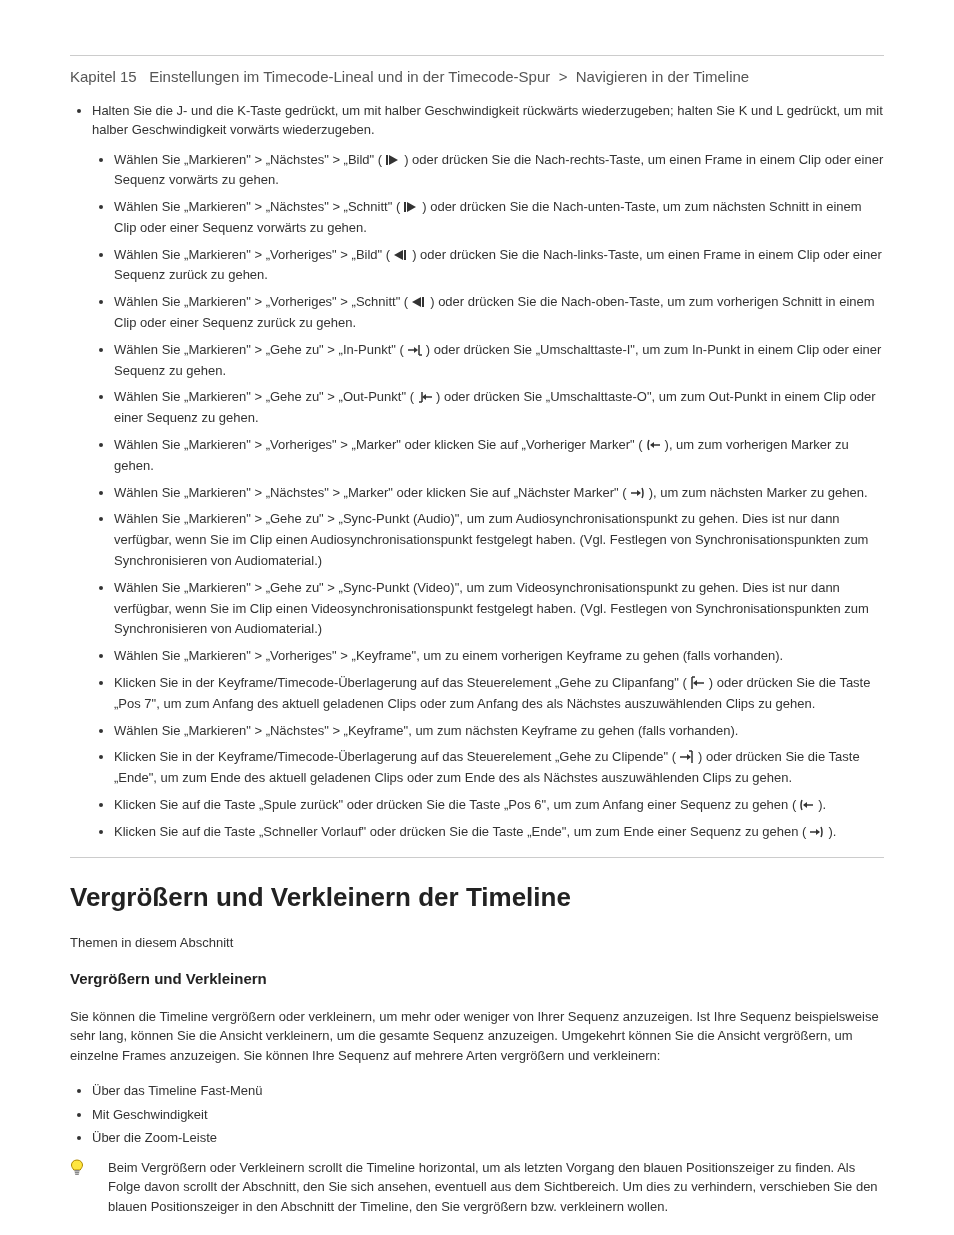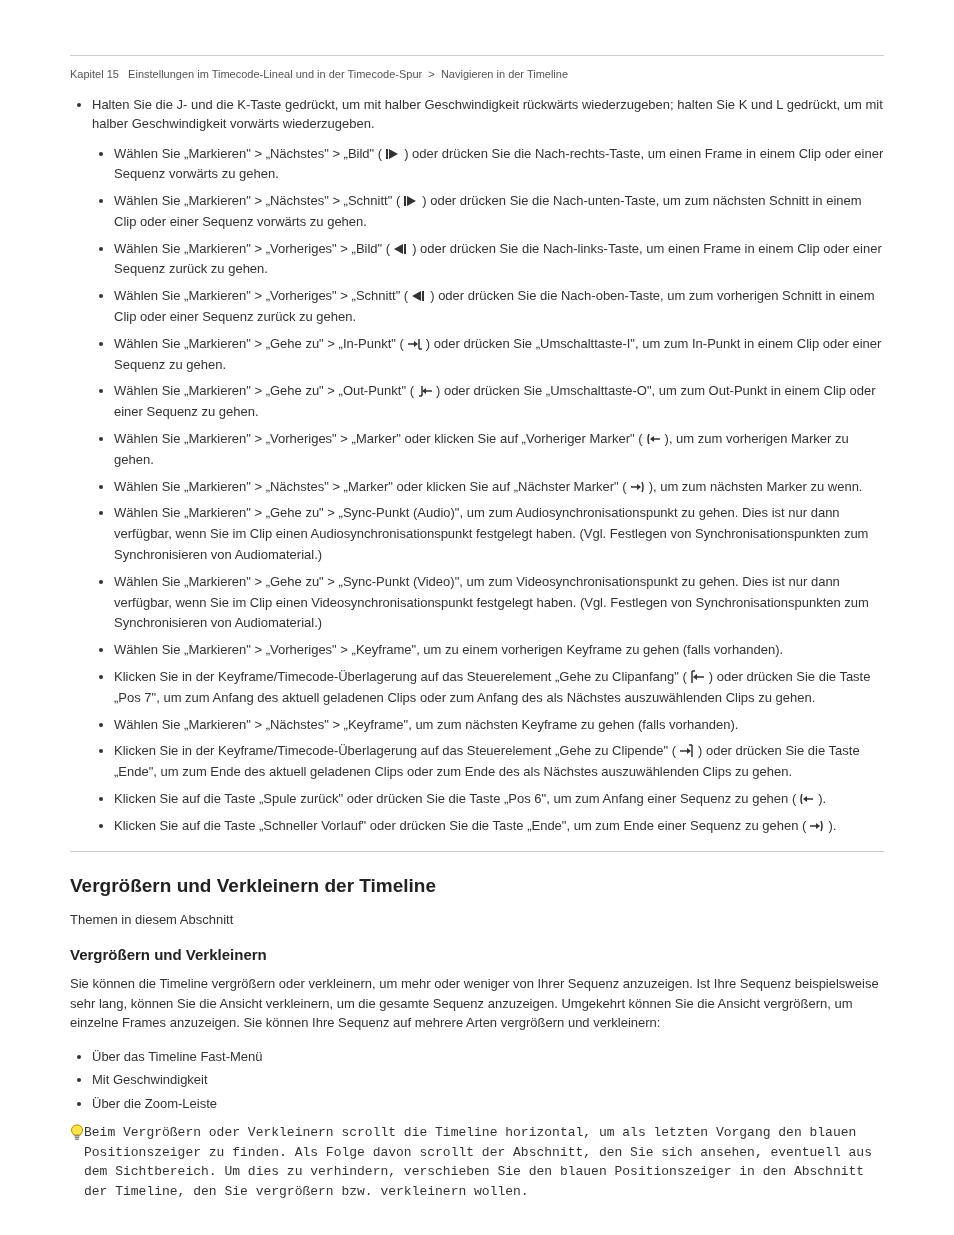--- a/index.html
+++ b/index.html
@@ -22,21 +22,21 @@
     border-top: 1px solid #ccc;
     margin: 8px 0;
   }
   .top-bar {
     font-size: 12px;
     color: #444;
     margin-bottom: 6px;
   }
   .top-bar .right { float: right; }
   .breadcrumb {
-    font-size: 11px;
+    font-size: 15px;
     color: #555;
     margin-top: 10px;
     margin-bottom: 12px;
   }
   .breadcrumb span { }
   .outer-list, .inner-list {
     list-style: disc;
     padding-left: 22px;
     margin: 0;
   }
@@ -45,38 +45,37 @@
   .inner-list > li { margin-bottom: 6px; line-height: 1.6; }
   .inline-icon {
     display: inline-block;
     vertical-align: -3px;
     width: 18px;
     height: 14px;
     margin: 0 2px;
   }
   .inline-icon svg { width: 100%; height: 100%; }
   h2.section {
-    font-size: 19px;
+    font-size: 26px;
     font-weight: 600;
     margin: 20px 0 10px 0;
     color: #222;
   }
   h3.subsection {
     font-size: 15px;
     font-weight: 600;
     margin: 14px 0 8px 0;
     color: #222;
   }
-  p { margin: 0 0; }
+  p { margin: 16px 0; }
   .tip-row {
     display: flex;
     align-items: flex-start;
-    gap: 0;
+    gap: 24px;
     margin: 10px 0 14px 0;
-    font-family: Liberation Mono, monospace;
   }
   .tip-icon { flex-shrink: 0; margin-top: 1px; }
   .tip-icon svg { width: 14px; height: 18px; }
   .simple-list { list-style: disc; padding-left: 22px; margin: 14px 0 10px 0; }
   .simple-list li { margin-bottom: 4px; }
   .sec2-hr { margin-top: 30px; }
   .clear::after { content: ""; display: block; clear: both; }
 </style>
 </head>
 <body>
@@ -114,21 +113,21 @@
                 <use href="#ic-goto-in"></use>
               </svg></span><span>) oder drücken Sie „Umschalttaste-I", um zum In-Punkt in einem Clip oder einer Sequenz zu gehen.</span></li>
           <li><span>Wählen Sie „Markieren" &gt; „Gehe zu" &gt; „Out-Punkt" (</span><span class="inline-icon"><svg viewBox="0 0 16 14">
                 <use href="#ic-goto-out"></use>
               </svg></span><span>) oder drücken Sie „Umschalttaste-O", um zum Out-Punkt in einem Clip oder einer Sequenz zu gehen.</span></li>
           <li><span>Wählen Sie „Markieren" &gt; „Vorheriges" &gt; „Marker" oder klicken Sie auf „Vorheriger Marker" (</span><span class="inline-icon"><svg viewBox="0 0 16 14">
                 <use href="#ic-prev-marker"></use>
               </svg></span><span>), um zum vorherigen Marker zu gehen.</span></li>
           <li><span>Wählen Sie „Markieren" &gt; „Nächstes" &gt; „Marker" oder klicken Sie auf „Nächster Marker" (</span><span class="inline-icon"><svg viewBox="0 0 16 14">
                 <use href="#ic-next-marker"></use>
-              </svg></span><span>), um zum nächsten Marker zu wenn.</span></li>
+              </svg></span><span>), um zum nächsten Marker zu gehen.</span></li>
           <li>Wählen Sie „Markieren" &gt; „Gehe zu" &gt; „Sync-Punkt (Audio)", um zum Audiosynchronisationspunkt zu gehen. Dies ist nur dann verfügbar, wenn Sie im Clip einen Audiosynchronisationspunkt festgelegt haben. (Vgl. Festlegen von Synchronisationspunkten zum Synchronisieren von Audiomaterial.)</li>
           <li>Wählen Sie „Markieren" &gt; „Gehe zu" &gt; „Sync-Punkt (Video)", um zum Videosynchronisationspunkt zu gehen. Dies ist nur dann verfügbar, wenn Sie im Clip einen Videosynchronisationspunkt festgelegt haben. (Vgl. Festlegen von Synchronisationspunkten zum Synchronisieren von Audiomaterial.)</li>
           <li>Wählen Sie „Markieren" &gt; „Vorheriges" &gt; „Keyframe", um zu einem vorherigen Keyframe zu gehen (falls vorhanden).</li>
           <li><span>Klicken Sie in der Keyframe/Timecode-Überlagerung auf das Steuerelement „Gehe zu Clipanfang" (</span><span class="inline-icon"><svg viewBox="0 0 16 14">
                 <use href="#ic-clip-start"></use>
               </svg></span><span>) oder drücken Sie die Taste „Pos 7", um zum Anfang des aktuell geladenen Clips oder zum Anfang des als Nächstes auszuwählenden Clips zu gehen.</span></li>
           <li>Wählen Sie „Markieren" &gt; „Nächstes" &gt; „Keyframe", um zum nächsten Keyframe zu gehen (falls vorhanden).</li>
           <li><span>Klicken Sie in der Keyframe/Timecode-Überlagerung auf das Steuerelement „Gehe zu Clipende" (</span><span class="inline-icon"><svg viewBox="0 0 16 14">
                 <use href="#ic-clip-end"></use>
               </svg></span><span>) oder drücken Sie die Taste „Ende", um zum Ende des aktuell geladenen Clips oder zum Ende des als Nächstes auszuwählenden Clips zu gehen.</span></li>

